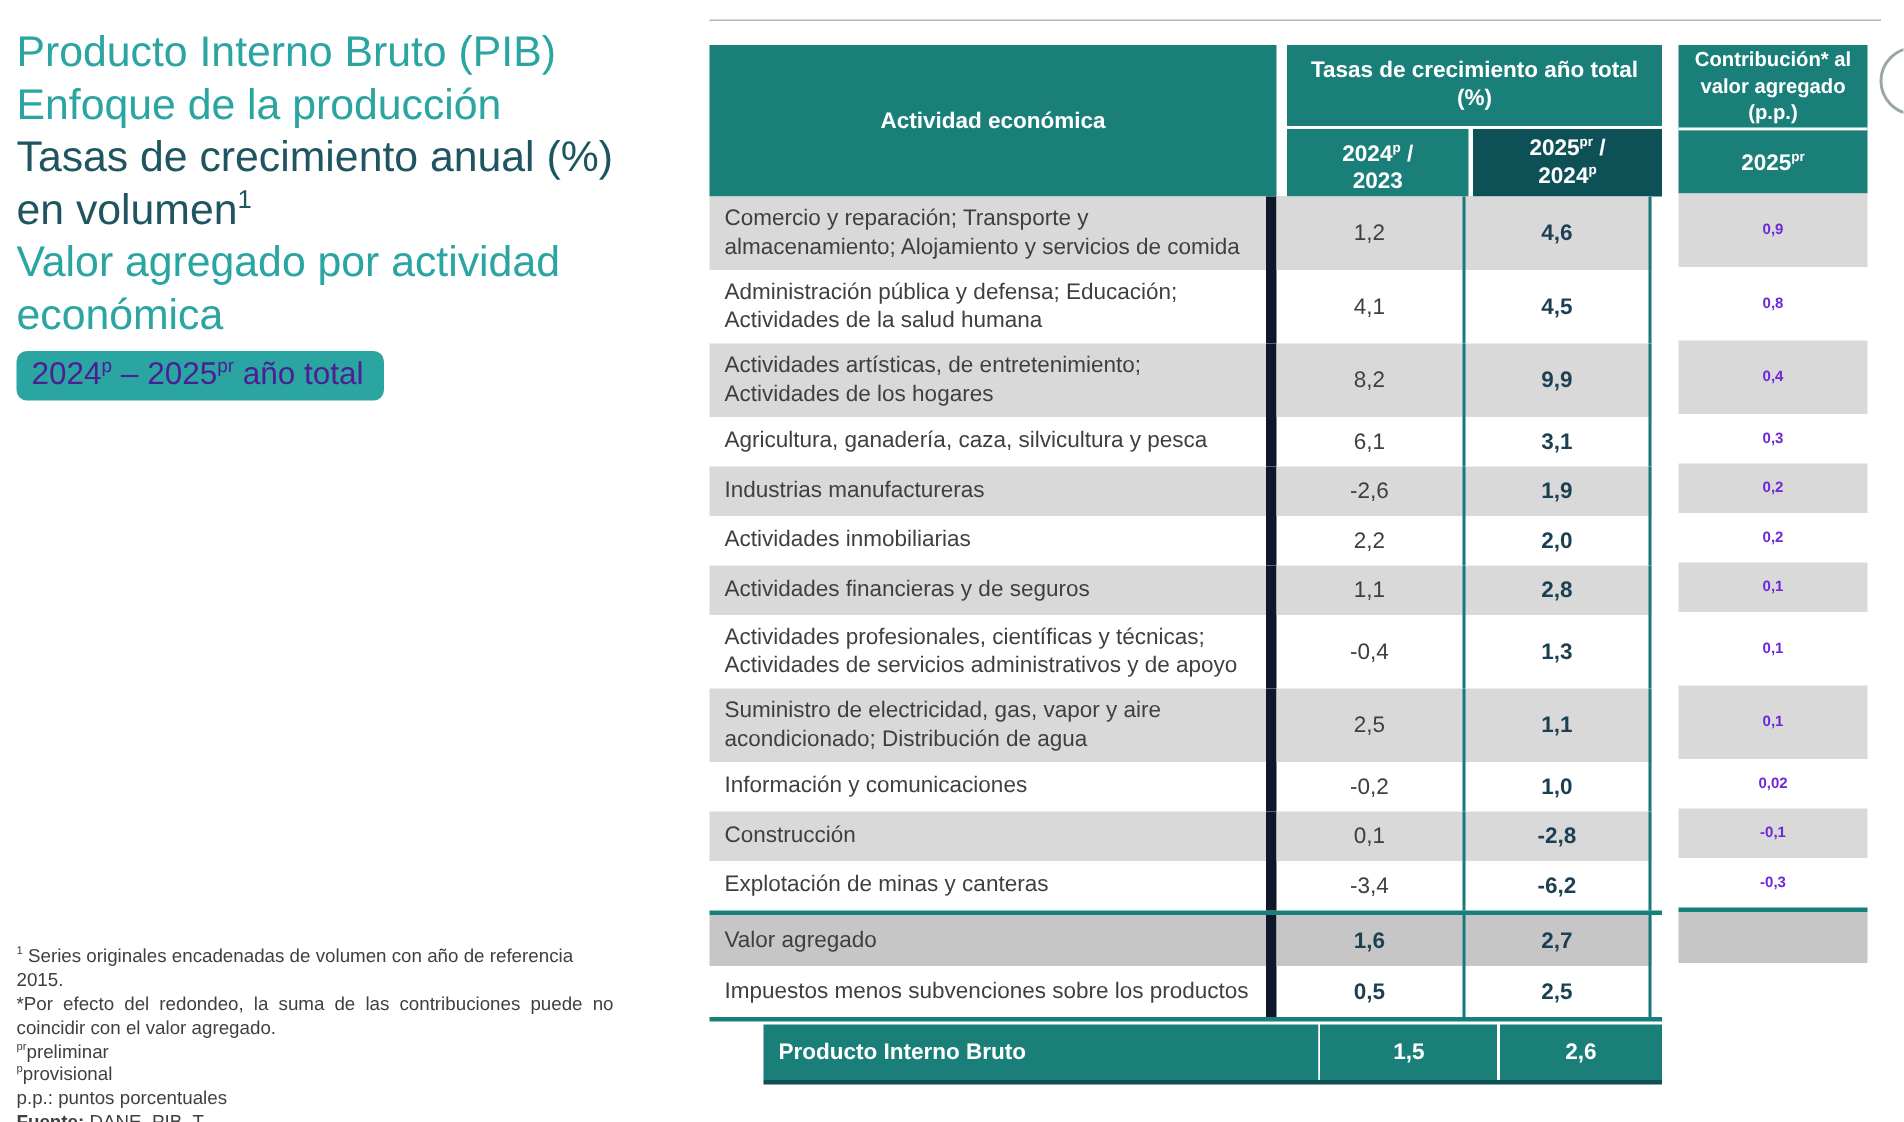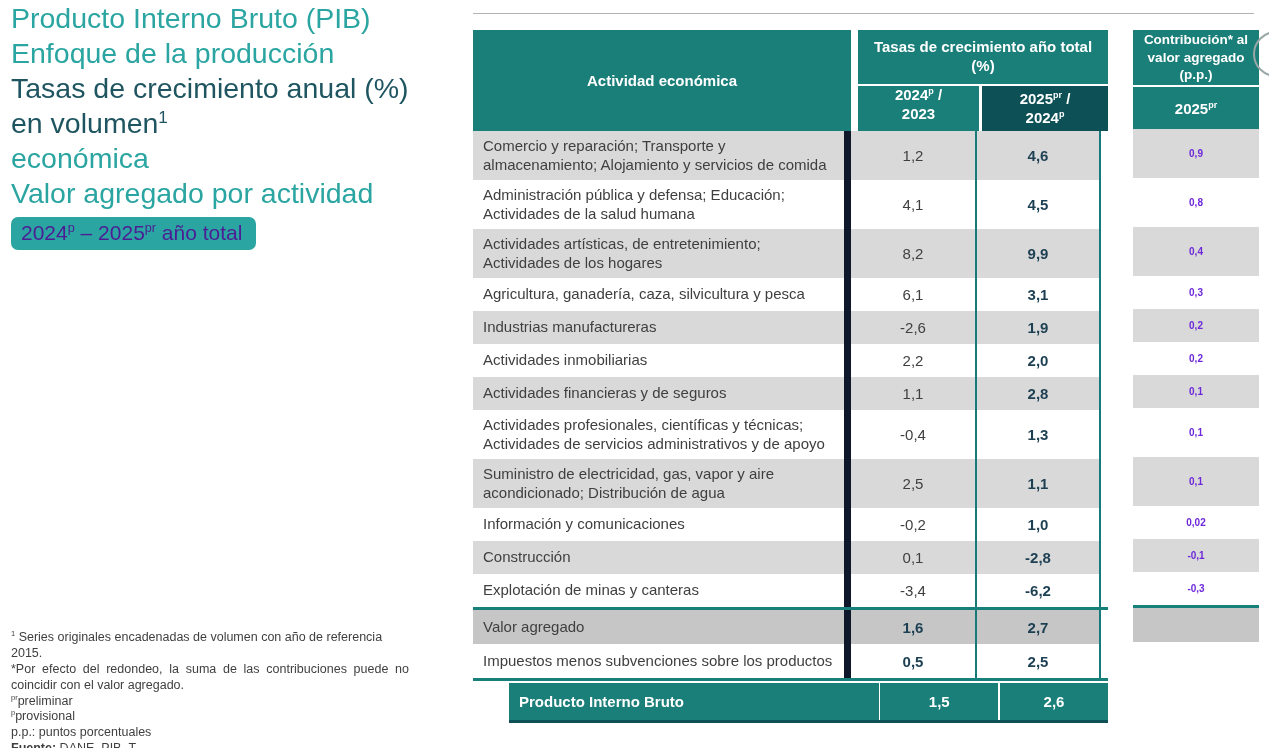--- a/index.html
+++ b/index.html
@@ -3,21 +3,21 @@
 <meta charset="utf-8">
 <style>
   html,body{margin:0;padding:0;}
   body{
     width:1269px;height:748px;position:relative;overflow:hidden;
     background:#ffffff;font-family:"Liberation Sans",sans-serif;
   }
   sup{font-size:60%;line-height:0;vertical-align:super;}
 
   
-  .titles{position:absolute;left:11px;top:1px;width:460px;}
+  .titles{position:absolute;left:11px;top:18px;width:460px;}
   .t-line{font-size:28.5px;line-height:35px;white-space:nowrap;}
   .t-teal{color:#2aa5a1;}
   .t-dark{color:#1f5560;}
   .badge{
     display:inline-block;margin-top:6px;background:#2aa5a1;color:#4c1d95;
     font-size:21px;line-height:26px;padding:3px 14px 4px 10px;border-radius:7px;
   }
 
   
   .footnotes{position:absolute;left:11px;top:630px;width:398px;
@@ -32,21 +32,21 @@
   .main{position:absolute;left:0;top:17px;width:635px;}
   .hdr{display:flex;height:101px;}
   .h-act{width:378px;background:#1a7e79;border-right:7px solid #fff;color:#fff;
     font-weight:bold;font-size:15px;display:flex;align-items:center;justify-content:center;text-align:center;}
   .h-right{width:250px;display:flex;flex-direction:column;}
   .h-tasas{height:56px;background:#1a7e79;border-bottom:2px solid #fff;color:#fff;font-weight:bold;
     font-size:15px;display:flex;align-items:center;justify-content:center;text-align:center;
     box-sizing:border-box;padding:0 8px;line-height:1.25;}
   .h-sub{flex:1;display:flex;}
   .h-24{width:121px;border-right:3px solid #fff;background:#1a7e79;color:#fff;font-weight:bold;
-    font-size:15px;display:flex;align-items:flex-start;justify-content:center;text-align:center;line-height:1.25;}
+    font-size:15px;display:flex;align-items:flex-end;justify-content:center;text-align:center;line-height:1.25;}
   .h-25{width:126px;background:#0d5157;color:#fff;font-weight:bold;font-size:15px;
     display:flex;align-items:center;justify-content:center;text-align:center;line-height:1.25;box-sizing:border-box;}
 
   .row{display:flex;}
   .row.h2{height:49px;}
   .row.h1{height:33px;}
   .act{width:378px;box-sizing:border-box;border-right:7px solid #0f172a;
     font-size:15px;color:#3f3f3f;display:flex;align-items:center;
     padding-left:10px;padding-right:4px;line-height:1.25;}
   .v24{width:124px;display:flex;align-items:center;justify-content:center;
@@ -62,21 +62,21 @@
 
   .pib-row{margin-top:2px;height:37px;display:flex;border-bottom:3px solid #0d5157;margin-left:36px;}
   .p-act{width:383px;background:#1a7e79;color:#fff;font-weight:bold;font-size:15px;
     display:flex;align-items:center;padding-left:10px;box-sizing:border-box;}
   .p-gap{width:2px;background:#fff;}
   .p-val{width:122px;background:#1a7e79;color:#fff;font-weight:bold;font-size:15px;
     display:flex;align-items:center;justify-content:center;}
   .p-val.last{width:112px;}
 
   
-  .contrib{position:absolute;left:660px;top:17px;width:126px;}
+  .contrib{position:absolute;left:646px;top:17px;width:126px;}
   .c-head{height:57px;background:#1a7e79;border-bottom:2px solid #fff;color:#fff;font-weight:bold;
     font-size:13.5px;line-height:1.3;display:flex;align-items:center;justify-content:center;
     text-align:center;box-sizing:border-box;padding:0 3px;}
   .c-sub{height:42px;background:#1a7e79;color:#fff;font-weight:bold;font-size:15px;
     display:flex;align-items:center;justify-content:center;}
   .c-cell{display:flex;align-items:center;justify-content:center;
     font-size:10px;font-weight:bold;color:#6d28d9;}
   .c-cell.h2{height:49px;}
   .c-cell.h1{height:33px;}
   .c-cell.gray{background:#d9d9d9;}
@@ -87,22 +87,22 @@
     border:2px solid #9aa7a7;border-radius:50%;}
 </style>
 </head>
 <body>
 
 <div class="titles">
   <div class="t-line t-teal">Producto Interno Bruto (PIB)</div>
   <div class="t-line t-teal">Enfoque de la producción</div>
   <div class="t-line t-dark">Tasas de crecimiento anual (%)</div>
   <div class="t-line t-dark"><span>en volumen</span><sup>1</sup></div>
+  <div class="t-line t-teal">Valor agregado por actividad</div>
   <div class="t-line t-teal">económica</div>
-  <div class="t-line t-teal">Valor agregado por actividad</div>
   <div class="badge"><span>2024</span><sup>p</sup><span> – </span><span>2025</span><sup>pr</sup><span> año total</span></div>
 </div>
 
 <div class="footnotes">
   <div><sup>1</sup><span> Series originales encadenadas de volumen con año de referencia 2015.</span></div>
   <div class="fn-just">*Por efecto del redondeo, la suma de las contribuciones puede no coincidir con el valor agregado.</div>
   <div><sup>pr</sup><span>preliminar</span></div>
   <div><sup>p</sup><span>provisional</span></div>
   <div>p.p.: puntos porcentuales</div>
   <div><span class="fn-bold">Fuente:</span><span> DANE, PIB_T</span></div>

